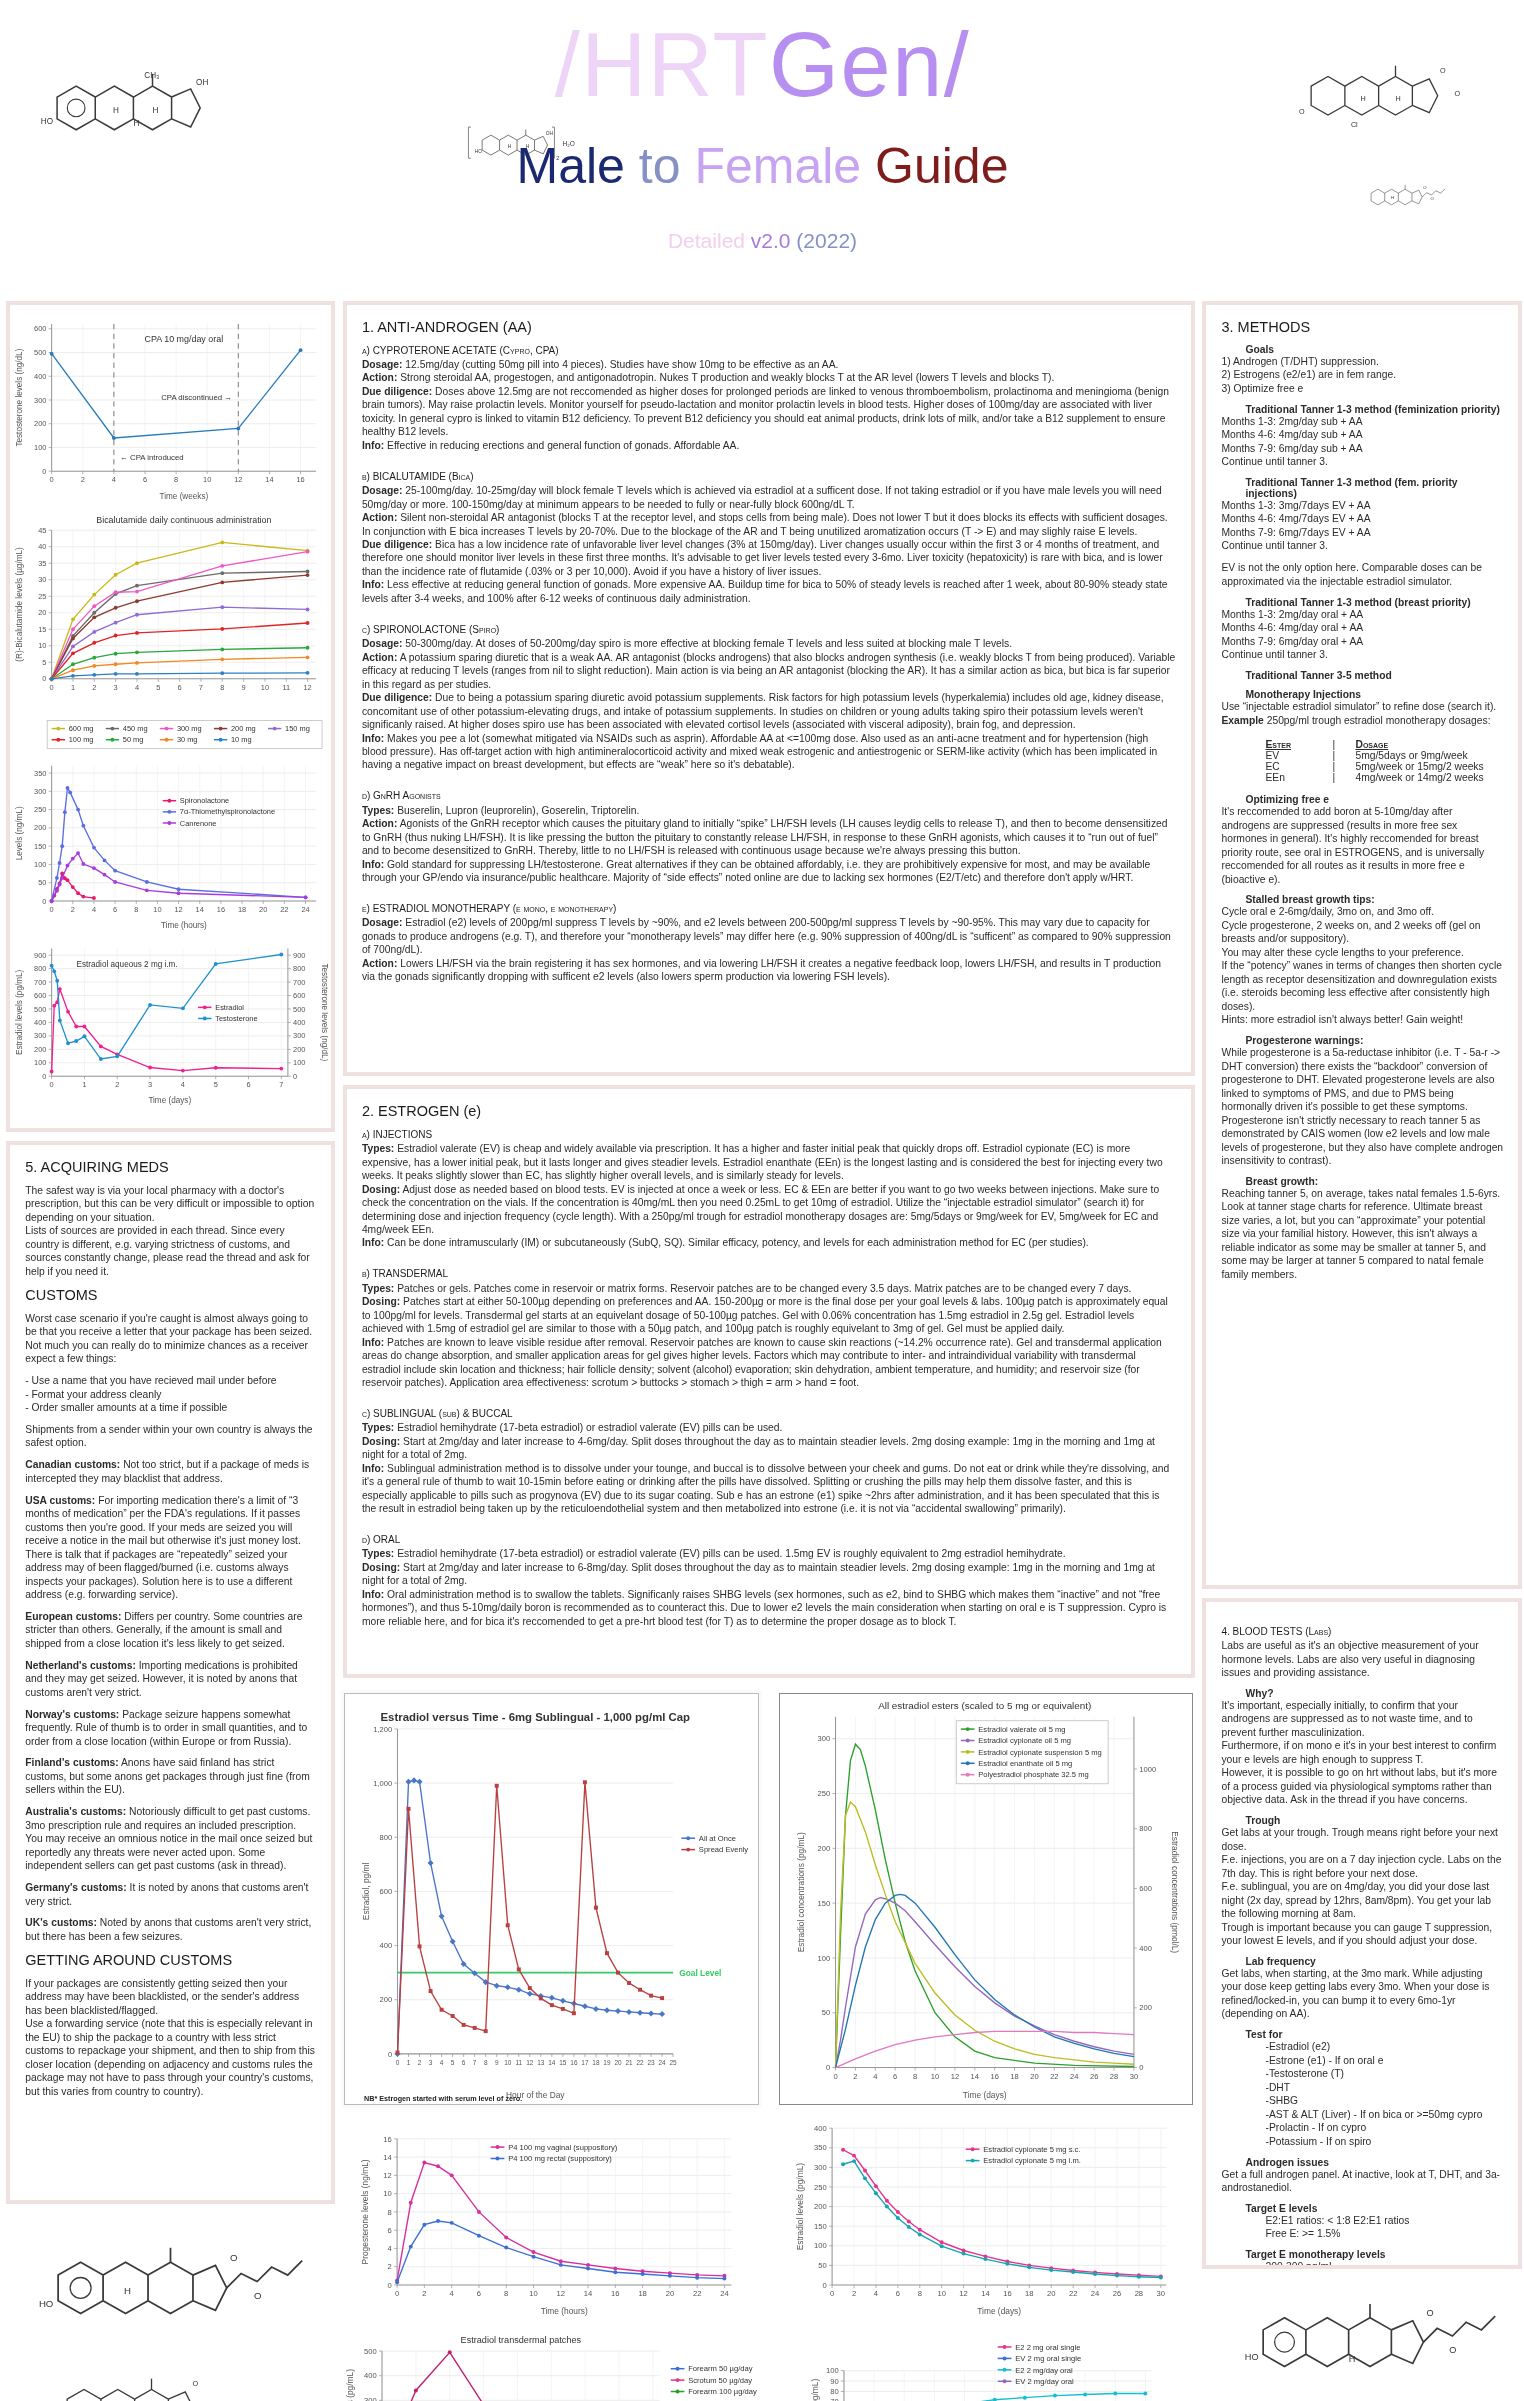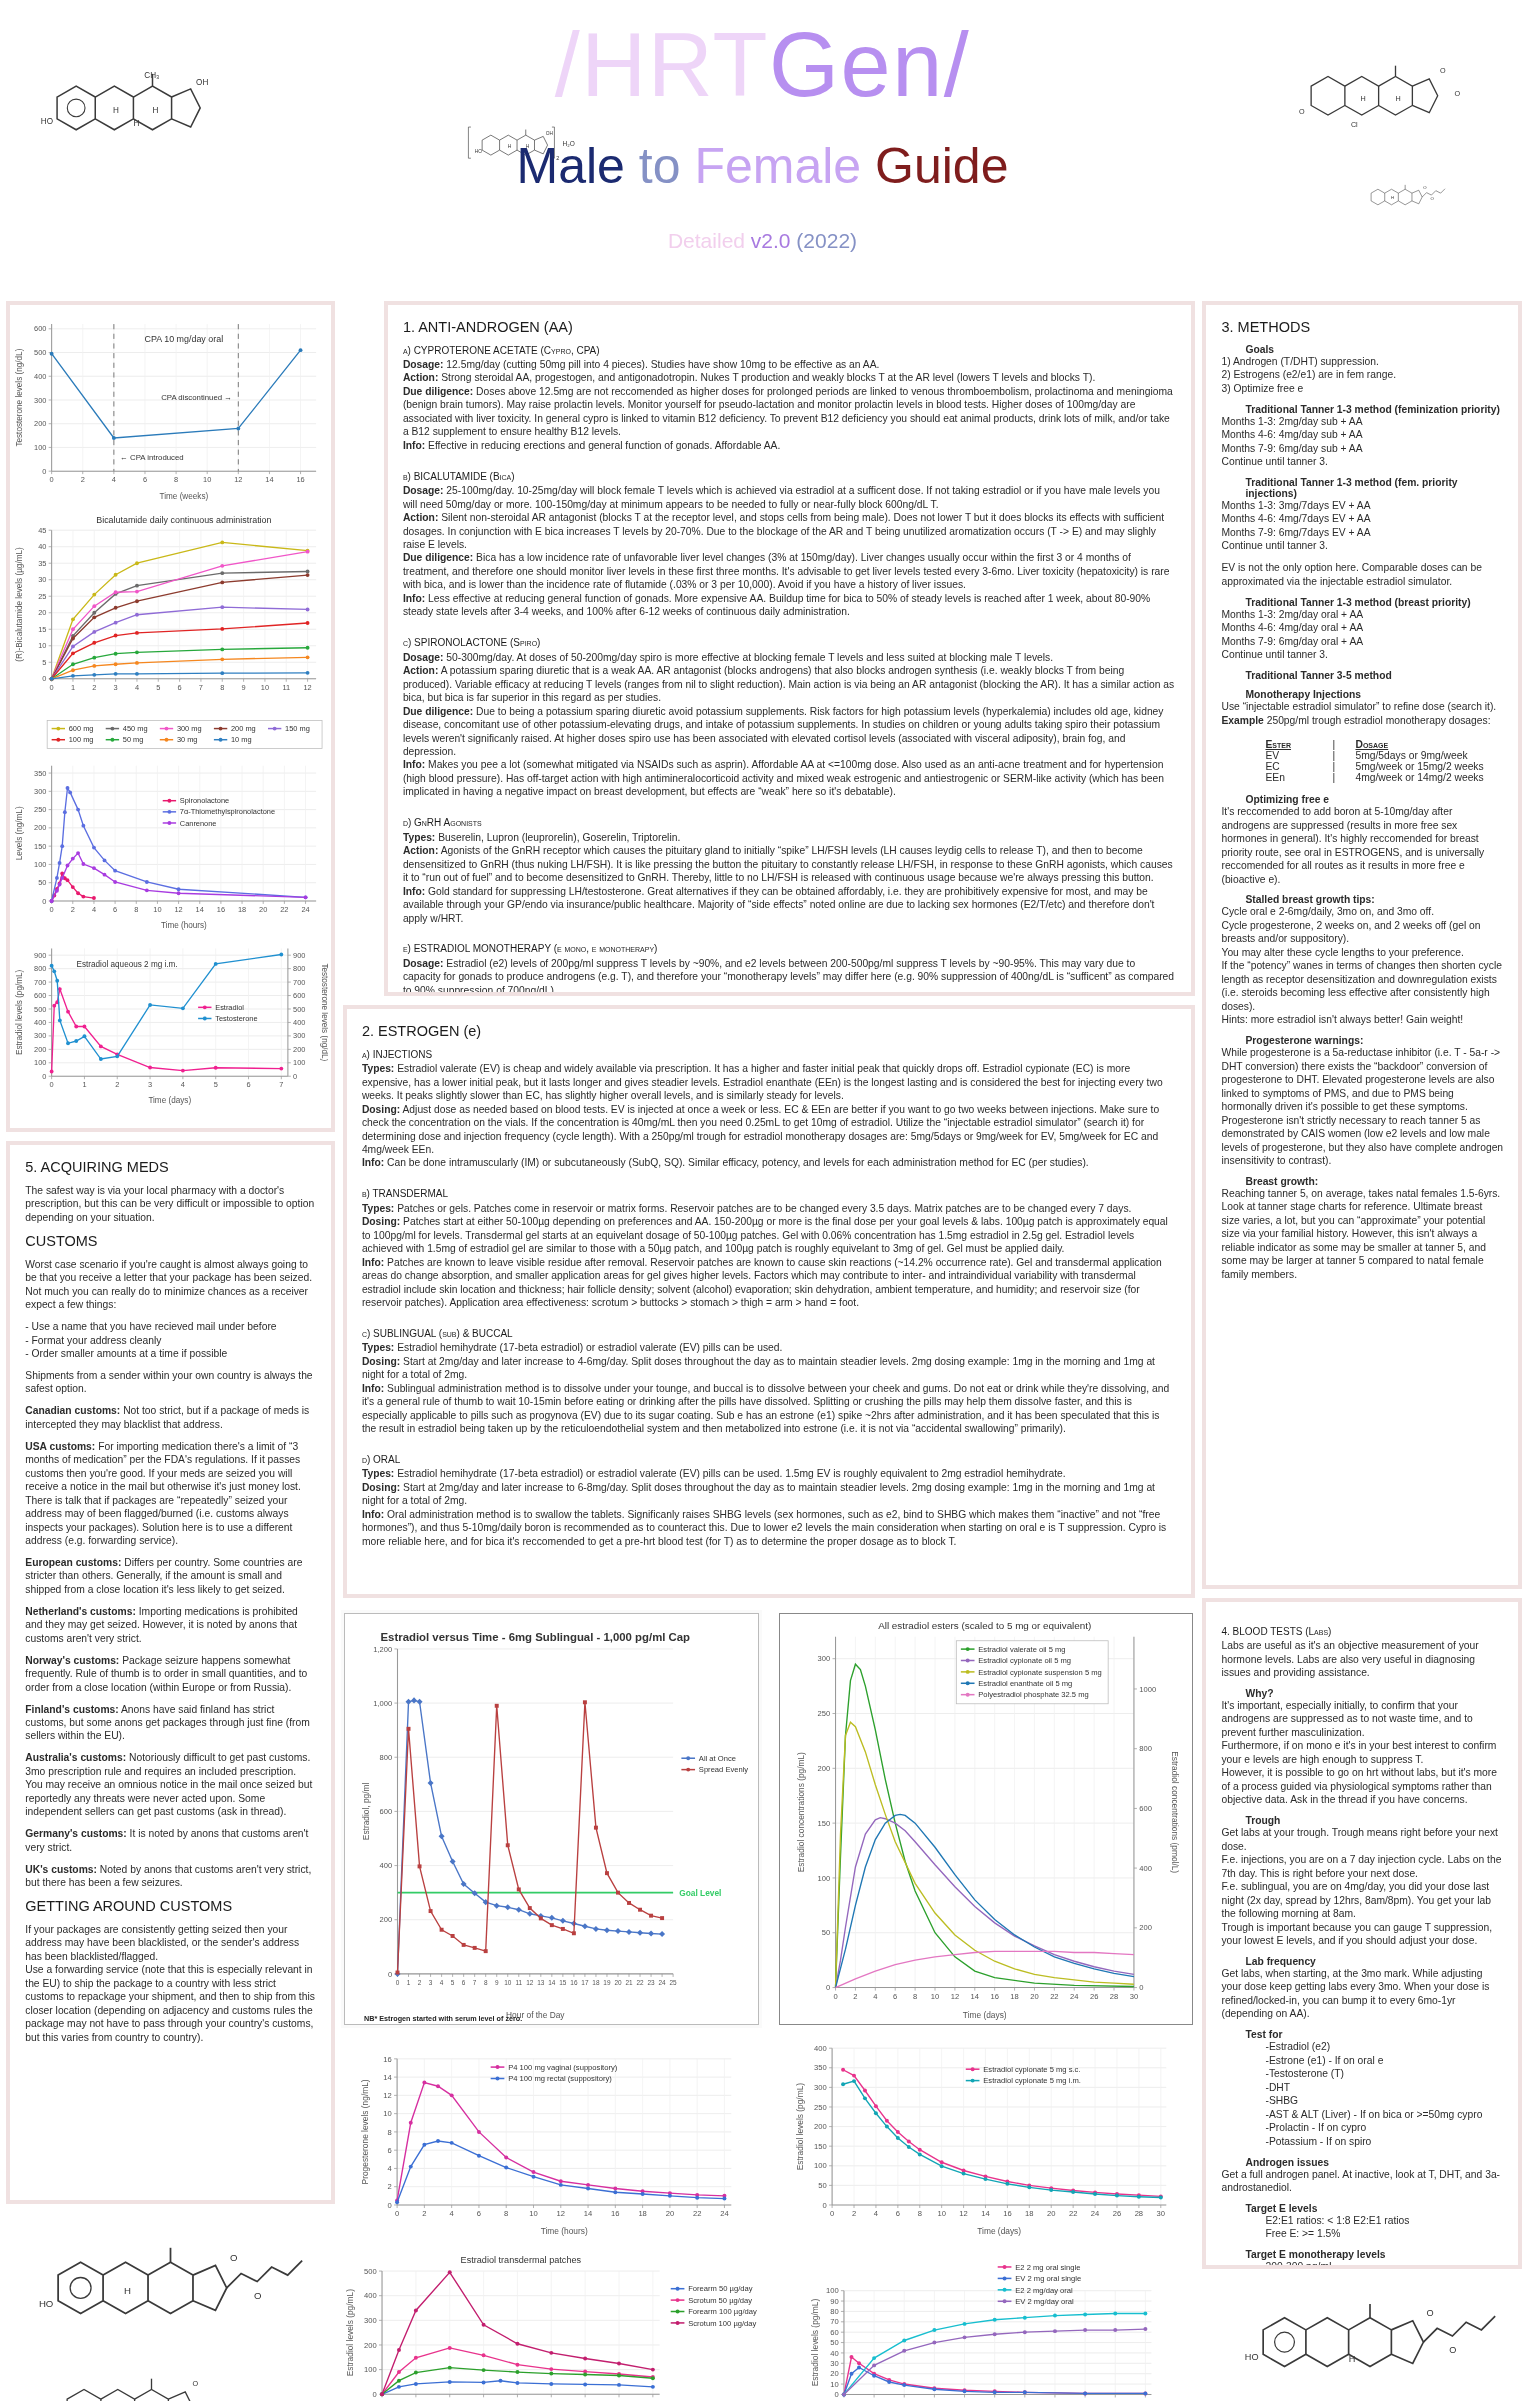--- a/index.html
+++ b/index.html
@@ -593,20 +593,21 @@
             <line x1="249.16" y1="108.24" x2="267.15999999999997" y2="108.24" stroke="#2090d0" stroke-width="2"></line>
             <circle cx="258.15999999999997" cy="108.24" r="2.6" fill="#2090d0"></circle>
             <text x="272.15999999999997" y="111.74" font-size="10" fill="#333">Testosterone</text>
           </svg>
         </div>
     </div>
     <div class="panel" style="height:1063px;">
       <div>
           <div class="blk-h1">5. ACQUIRING MEDS</div>
           <p class="blk-p">The safest way is via your local pharmacy with a doctor's prescription, but this can be very difficult or impossible to option depending on your situation.</p>
+          <p class="blk-p">Lists of sources are provided in each thread. Since every country is different, e.g. varying strictness of customs, and sources constantly change, please read the thread and ask for help if you need it.</p>
           <div class="blk-sp"></div>
           <div class="blk-h1">CUSTOMS</div>
           <p class="blk-p">Worst case scenario if you're caught is almost always going to be that you receive a letter that your package has been seized. Not much you can really do to minimize chances as a receiver expect a few things:</p>
           <div class="blk-sp"></div>
           <p class="blk-p">- Use a name that you have recieved mail under before</p>
           <p class="blk-p">- Format your address cleanly</p>
           <p class="blk-p">- Order smaller amounts at a time if possible</p>
           <div class="blk-sp"></div>
           <p class="blk-p">Shipments from a sender within your own country is always the safest option.</p>
           <div class="blk-sp"></div>
@@ -659,21 +660,21 @@
             </g>
             <text x="-20" y="108" font-size="12" fill="#333" stroke="none">O</text>
             <text x="208" y="40" font-size="12" fill="#333" stroke="none">O</text>
             <text x="82" y="86" font-size="12" fill="#333" stroke="none">H</text>
             <text x="140" y="86" font-size="12" fill="#333" stroke="none">H</text>
           </svg></div>
     </div>
   </div>
 
   <div class="col">
-    <div class="panel" style="height:695px;margin-left:41px;">
+    <div class="panel" style="height:775px;">
       <div>
           <div class="blk-h1">1. ANTI-ANDROGEN (AA)</div>
           <div class="blk-sc">a) CYPROTERONE ACETATE (Cypro, CPA)</div>
           <p class="blk-p"><strong>Dosage:</strong> 12.5mg/day (cutting 50mg pill into 4 pieces). Studies have show 10mg to be effective as an AA.</p>
           <p class="blk-p"><strong>Action:</strong> Strong steroidal AA, progestogen, and antigonadotropin. Nukes T production and weakly blocks T at the AR level (lowers T levels and blocks T).</p>
           <p class="blk-p"><strong>Due diligence:</strong> Doses above 12.5mg are not reccomended as higher doses for prolonged periods are linked to venous thromboembolism, prolactinoma and meningioma (benign brain tumors). May raise prolactin levels. Monitor yourself for pseudo-lactation and monitor prolactin levels in blood tests. Higher doses of 100mg/day are associated with liver toxicity. In general cypro is linked to vitamin B12 deficiency. To prevent B12 deficiency you should eat animal products, drink lots of milk, and/or take a B12 supplement to ensure healthy B12 levels.</p>
           <p class="blk-p"><strong>Info:</strong> Effective in reducing erections and general function of gonads. Affordable AA.</p>
           <div class="blk-sp"></div>
           <div class="blk-sc">b) BICALUTAMIDE (Bica)</div>
           <p class="blk-p"><strong>Dosage:</strong> 25-100mg/day. 10-25mg/day will block female T levels which is achieved via estradiol at a sufficent dose. If not taking estradiol or if you have male levels you will need 50mg/day or more. 100-150mg/day at minimum appears to be needed to fully or near-fully block 600ng/dL T.</p>

